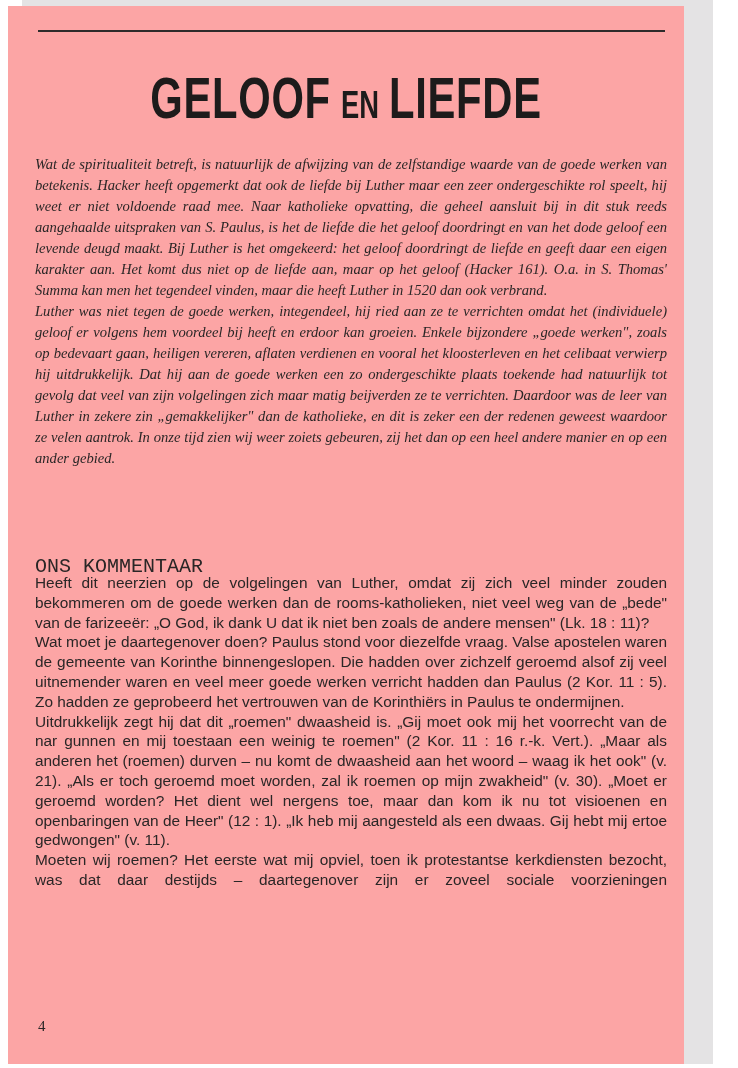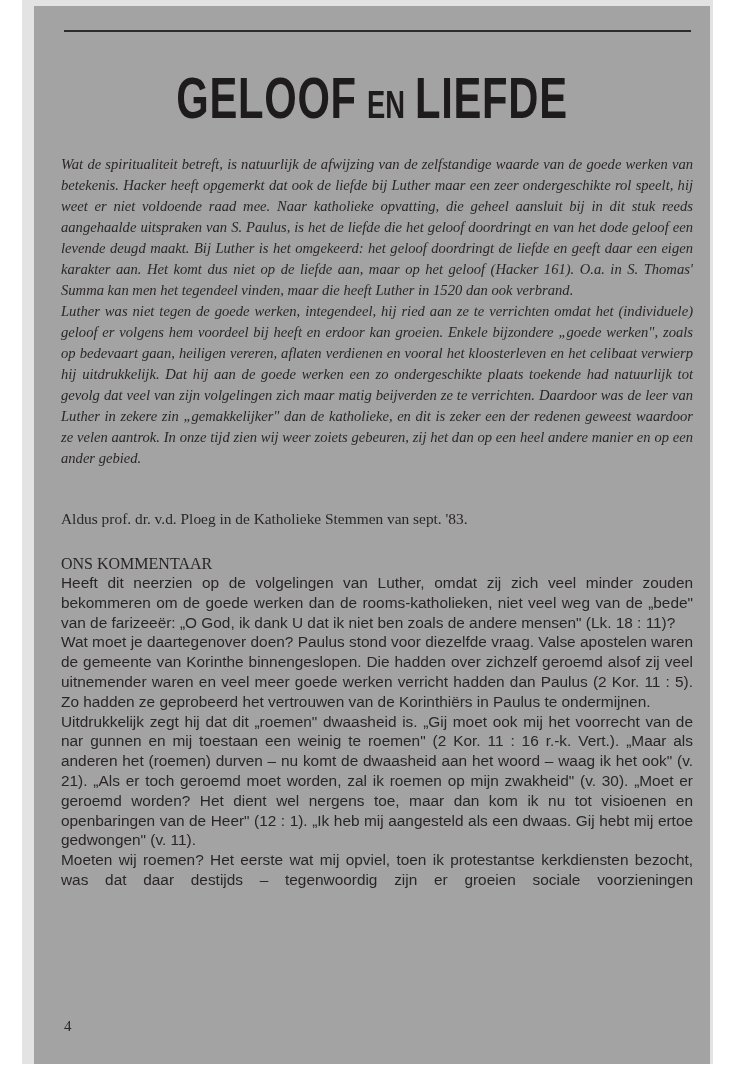--- a/index.html
+++ b/index.html
@@ -5,22 +5,22 @@
     html, body { margin: 0; padding: 0; }
     body {
       width: 738px; height: 1068px; background: #ffffff;
       position: relative; overflow: hidden;
     }
     .gray-strip {
       position: absolute; left: 22px; top: 0; width: 691px; height: 1064px;
       background: #e4e3e4;
     }
     .page {
-      position: absolute; left: 34px; top: 6px; width: 676px; height: 1058px;
-      background: #a3a3a3;
+      position: absolute; left: 8px; top: 6px; width: 676px; height: 1058px;
+      background: #fca5a5;
     }
     .rule {
       position: absolute; left: 30px; top: 24px; width: 627px; height: 2px;
       background: #2e2b2b;
     }
     .title {
       position: absolute; left: 0; top: 58px; width: 676px; text-align: center;
       font-family: "Liberation Sans", sans-serif; font-weight: bold;
       color: #1d1b1b; white-space: nowrap;
       transform: scaleX(0.72); transform-origin: 338px 0;
@@ -33,21 +33,21 @@
       font-size: 14.6px; line-height: 21px; color: #2a2626;
       text-align: justify;
     }
     .quote p { margin: 0; }
     .attrib {
       position: absolute; left: 27px; top: 504px; width: 632px;
       font-family: "Liberation Serif", serif; font-size: 15.4px; color: #2a2626;
     }
     .comment-heading {
       position: absolute; left: 27px; top: 549px; width: 632px;
-      font-family: Liberation Serif, serif; font-size: 16px; color: #2a2626;
+      font-family: Liberation Mono, monospace; font-size: 20px; color: #2a2626;
     }
     .comment {
       position: absolute; left: 27px; top: 567px; width: 632px;
       font-family: Liberation Sans, sans-serif; font-size: 15.4px;
       line-height: 19.8px; color: #2a2626; text-align: justify;
     }
     .comment p { margin: 0; }
     .page-number {
       position: absolute; left: 30px; top: 1012px;
       font-family: "Liberation Serif", serif; font-size: 15px; color: #2a2626;
@@ -62,25 +62,24 @@
 
   <h1 class="title" style="margin:0;">
     <span class="big">GELOOF</span><span class="small">EN</span><span class="big">LIEFDE</span>
   </h1>
 
   <div class="quote">
     <p>Wat de spiritualiteit betreft, is natuurlijk de afwijzing van de zelfstandige waarde van de goede werken van betekenis. Hacker heeft opgemerkt dat ook de liefde bij Luther maar een zeer ondergeschikte rol speelt, hij weet er niet voldoende raad mee. Naar katholieke opvatting, die geheel aansluit bij in dit stuk reeds aangehaalde uitspraken van S. Paulus, is het de liefde die het geloof doordringt en van het dode geloof een levende deugd maakt. Bij Luther is het omgekeerd: het geloof doordringt de liefde en geeft daar een eigen karakter aan. Het komt dus niet op de liefde aan, maar op het geloof (Hacker 161). O.a. in S. Thomas' Summa kan men het tegendeel vinden, maar die heeft Luther in 1520 dan ook verbrand.</p>
     <p>Luther was niet tegen de goede werken, integendeel, hij ried aan ze te verrichten omdat het (individuele) geloof er volgens hem voordeel bij heeft en erdoor kan groeien. Enkele bijzondere „goede werken", zoals op bedevaart gaan, heiligen vereren, aflaten verdienen en vooral het kloosterleven en het celibaat verwierp hij uitdrukkelijk. Dat hij aan de goede werken een zo ondergeschikte plaats toekende had natuurlijk tot gevolg dat veel van zijn volgelingen zich maar matig beijverden ze te verrichten. Daardoor was de leer van Luther in zekere zin „gemakkelijker" dan de katholieke, en dit is zeker een der redenen geweest waardoor ze velen aantrok. In onze tijd zien wij weer zoiets gebeuren, zij het dan op een heel andere manier en op een ander gebied.</p>
   </div>
 
-  <div class="attrib">Aldus prof. dr. v.d. Ploeg in de Katholieke Stemmen van sept. '83.</div>
 
   <div class="comment-heading">ONS KOMMENTAAR</div>
 
   <div class="comment">
     <p>Heeft dit neerzien op de volgelingen van Luther, omdat zij zich veel minder zouden bekommeren om de goede werken dan de rooms-katholieken, niet veel weg van de „bede" van de farizeeër: „O God, ik dank U dat ik niet ben zoals de andere mensen" (Lk. 18 : 11)?</p>
     <p>Wat moet je daartegenover doen? Paulus stond voor diezelfde vraag. Valse apostelen waren de gemeente van Korinthe binnengeslopen. Die hadden over zichzelf geroemd alsof zij veel uitnemender waren en veel meer goede werken verricht hadden dan Paulus (2 Kor. 11 : 5). Zo hadden ze geprobeerd het vertrouwen van de Korinthiërs in Paulus te ondermijnen.</p>
     <p>Uitdrukkelijk zegt hij dat dit „roemen" dwaasheid is. „Gij moet ook mij het voorrecht van de nar gunnen en mij toestaan een weinig te roemen" (2 Kor. 11 : 16 r.-k. Vert.). „Maar als anderen het (roemen) durven – nu komt de dwaasheid aan het woord – waag ik het ook" (v. 21). „Als er toch geroemd moet worden, zal ik roemen op mijn zwakheid" (v. 30). „Moet er geroemd worden? Het dient wel nergens toe, maar dan kom ik nu tot visioenen en openbaringen van de Heer" (12 : 1). „Ik heb mij aangesteld als een dwaas. Gij hebt mij ertoe gedwongen" (v. 11).</p>
-    <p style="text-align-last: justify;">Moeten wij roemen? Het eerste wat mij opviel, toen ik protestantse kerkdiensten bezocht, was dat daar destijds – tegenwoordig zijn er groeien sociale voorzieningen</p>
+    <p style="text-align-last: justify;">Moeten wij roemen? Het eerste wat mij opviel, toen ik protestantse kerkdiensten bezocht, was dat daar destijds – daartegenover zijn er zoveel sociale voorzieningen</p>
   </div>
 
   <div class="page-number">4</div>
 </div>
 
 </body></html>

